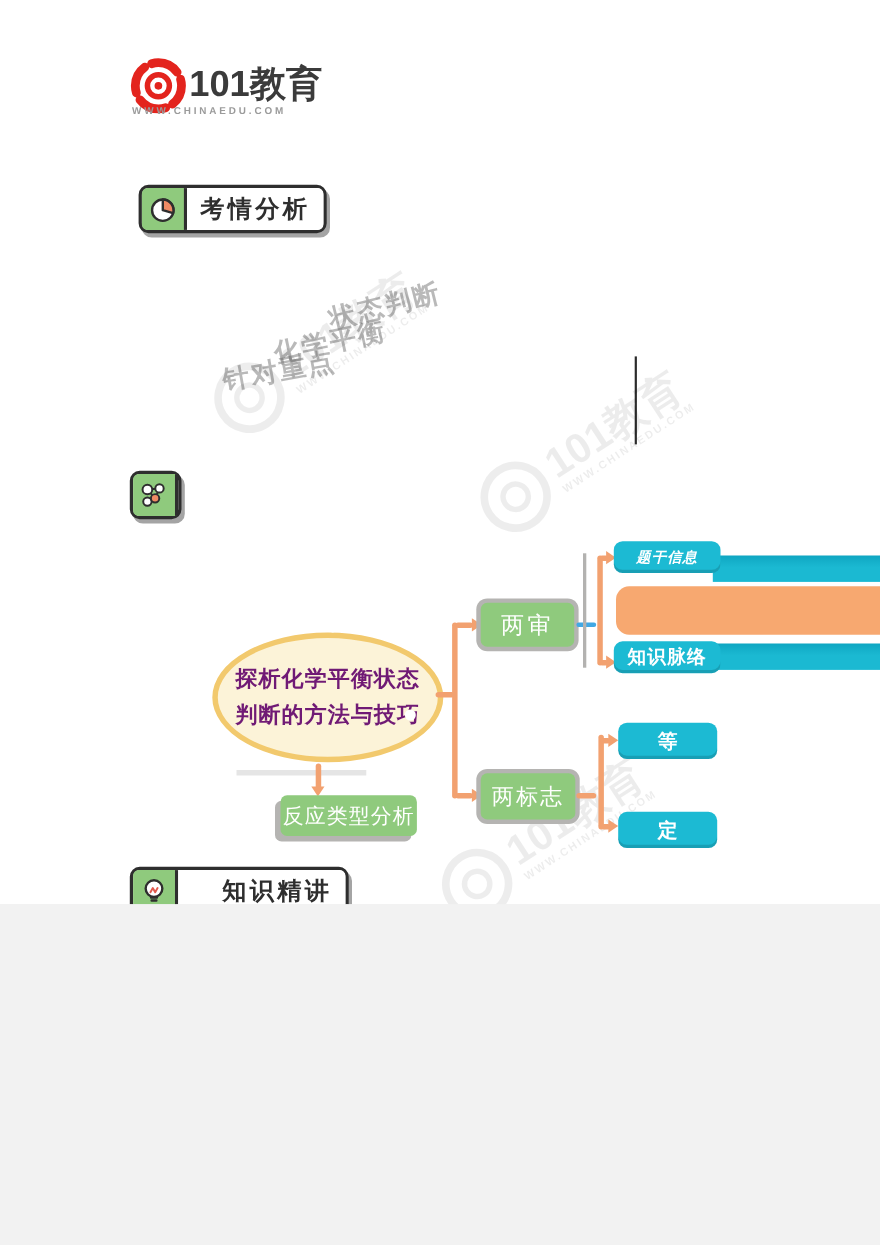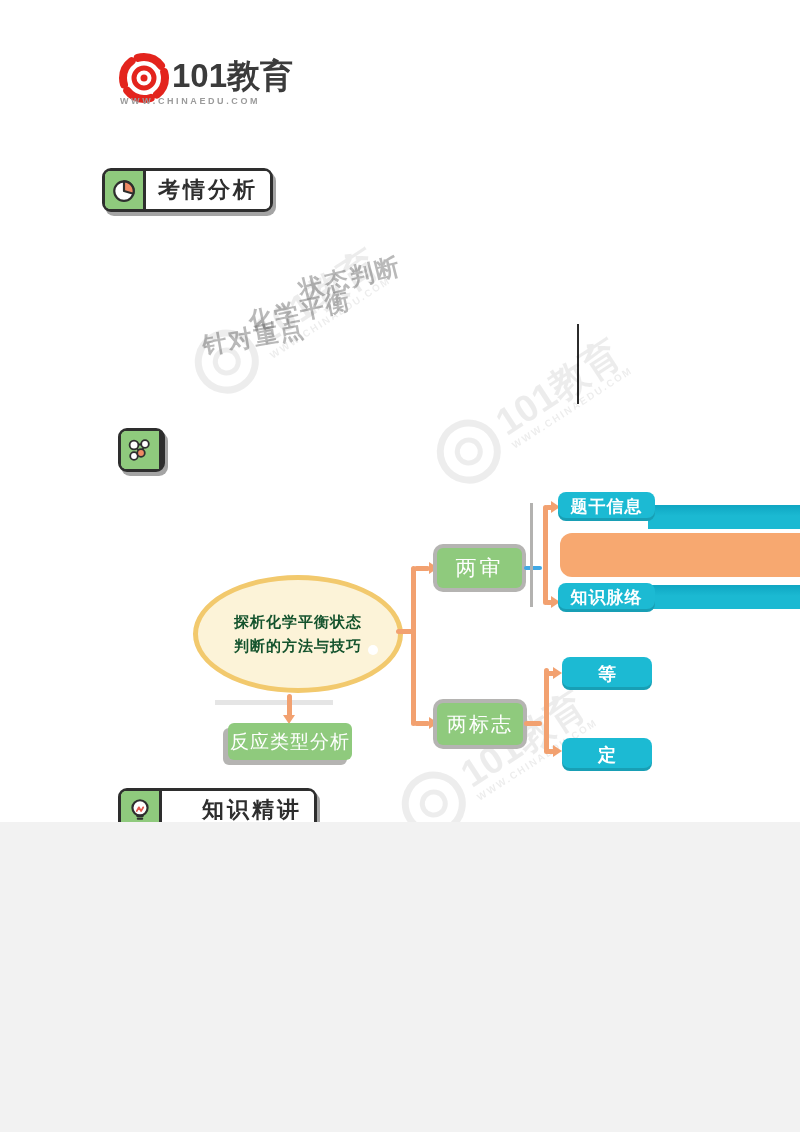--- a/index.html
+++ b/index.html
@@ -36,27 +36,27 @@
   .wm-ring-inner { width:18px; height:18px; border:5px solid rgba(0,0,0,0.07); border-radius:50%; }
   .wm-number { font-size:38px; font-weight:800; color:rgba(0,0,0,0.075); white-space:nowrap; line-height:1; }
   .wm-url { font-size:10px; font-weight:bold; color:rgba(0,0,0,0.075); letter-spacing:2px; white-space:nowrap; }
 
   
   .root-ellipse {
     width:210px; height:118px; background:var(--cream); border:5px solid var(--cream_border);
     border-radius:50%; box-sizing:border-box; display:flex; flex-direction:column;
     align-items:center; justify-content:center;
   }
-  .root-line { font-size:15px; font-weight:bold; color:#14532d; letter-spacing:1px; line-height:1.6; white-space:nowrap;text-align:right; }
+  .root-line { font-size:20px; font-weight:bold; color:#701a75; letter-spacing:1px; line-height:1.6; white-space:nowrap;text-align:right; }
   .gbox {
     background:var(--green); color:#fff; font-weight:normal; display:flex; align-items:center;
     justify-content:center; border-radius:6px; white-space:nowrap;
   }
   .ring-shadow { box-shadow:0 0 0 4px #b5b4b2; }
-  .corner-shadow { box-shadow:-5px 5px 0 #b5b4b2; }
+  .corner-shadow { box-shadow:-5px 5px 0 #b5b4b2;margin-left:27px; }
   .tbox {
     background:var(--teal); color:#fff; font-weight:bold; display:flex; align-items:center;
     justify-content:center; border-radius:8px; box-shadow:inset 0 -3px 0 rgba(0,0,0,0.14);
     white-space:nowrap;
   }
   .tbar { background:linear-gradient(180deg,#0fa6c2 0%,#1bb9d2 45%); }
   .obar { background:var(--orange_bar); border-radius:12px 0 0 12px; }
   .oline { background:var(--orange); border-radius:3px; }
   .gline { background:#b3b2b0; }
   .bline { background:var(--blue); border-radius:2px; }
@@ -76,21 +76,21 @@
       <circle cx="26" cy="26" r="3.5" fill="#E3241D"></circle>
     </svg>
   </div>
   <div class="abs logo-text" style="left:172px; top:54px;">
     <span>101</span><span>教育</span>
     
     
   </div>
   <div class="abs logo-url" style="left:120px; top:96px;">WWW.CHINAEDU.COM</div>
 
-  <div class="abs badge" style="left:102px; top:168px;">
+  <div class="abs badge" style="left:126px; top:168px;">
     <div class="badge-icon">
       <svg width="26" height="26" viewBox="0 0 24 24">
         <circle cx="12" cy="13" r="9" fill="#fff" stroke="#2e2e2e" stroke-width="2"></circle>
         <path d="M12 13 L12 4 A9 9 0 0 1 20.6 15.5 Z" fill="#F08A64" stroke="#2e2e2e" stroke-width="2" stroke-linejoin="round"></path>
       </svg>
     </div>
     <div class="badge-label">考情分析</div>
   </div>
 
   <div class="abs frag" style="left:298px; top:262px; transform:rotate(-14deg);">状态判断</div>
@@ -158,21 +158,21 @@
   <div class="abs gbox ring-shadow" style="left:437px; top:548px; width:85px; height:40px; font-size:21px; letter-spacing:3px;">两审</div>
   <div class="abs bline" style="left:524px; top:566px; width:18px; height:4px;"></div>
   <div class="abs gline" style="left:530px; top:503px; width:3px; height:104px;"></div>
   <div class="abs oline" style="left:543px; top:505px; width:5px; height:100px;"></div>
   <div class="abs oline" style="left:545px; top:505px; width:8px; height:5px;"></div>
   <div class="abs arr-r" style="left:551px; top:501px;"></div>
   <div class="abs oline" style="left:545px; top:600px; width:8px; height:5px;"></div>
   <div class="abs arr-r" style="left:551px; top:596px;"></div>
 
   <div class="abs tbar" style="left:648px; top:505px; width:152px; height:24px;"></div>
-  <div class="abs tbox" style="left:558px; top:492px; width:97px; height:29px; font-size:17px; letter-spacing:1px;">题干信息</div>
+  <div class="abs tbox" style="left:558px; top:492px; width:97px; height:29px; font-size:13px; letter-spacing:1px;font-style:italic;">题干信息</div>
   <div class="abs obar" style="left:560px; top:533px; width:240px; height:44px;"></div>
   <div class="abs tbar" style="left:648px; top:585px; width:152px; height:24px;"></div>
   <div class="abs tbox" style="left:558px; top:583px; width:97px; height:29px; font-size:17px; letter-spacing:1px;">知识脉络</div>
 
   <div class="abs gbox ring-shadow" style="left:437px; top:703px; width:86px; height:42px; font-size:20px; letter-spacing:2px;">两标志</div>
   <div class="abs oline" style="left:524px; top:721px; width:18px; height:5px;"></div>
   <div class="abs oline" style="left:544px; top:668px; width:5px; height:86px;"></div>
   <div class="abs oline" style="left:546px; top:671px; width:9px; height:5px;"></div>
   <div class="abs arr-r" style="left:553px; top:667px;"></div>
   <div class="abs oline" style="left:546px; top:749px; width:9px; height:5px;"></div>

